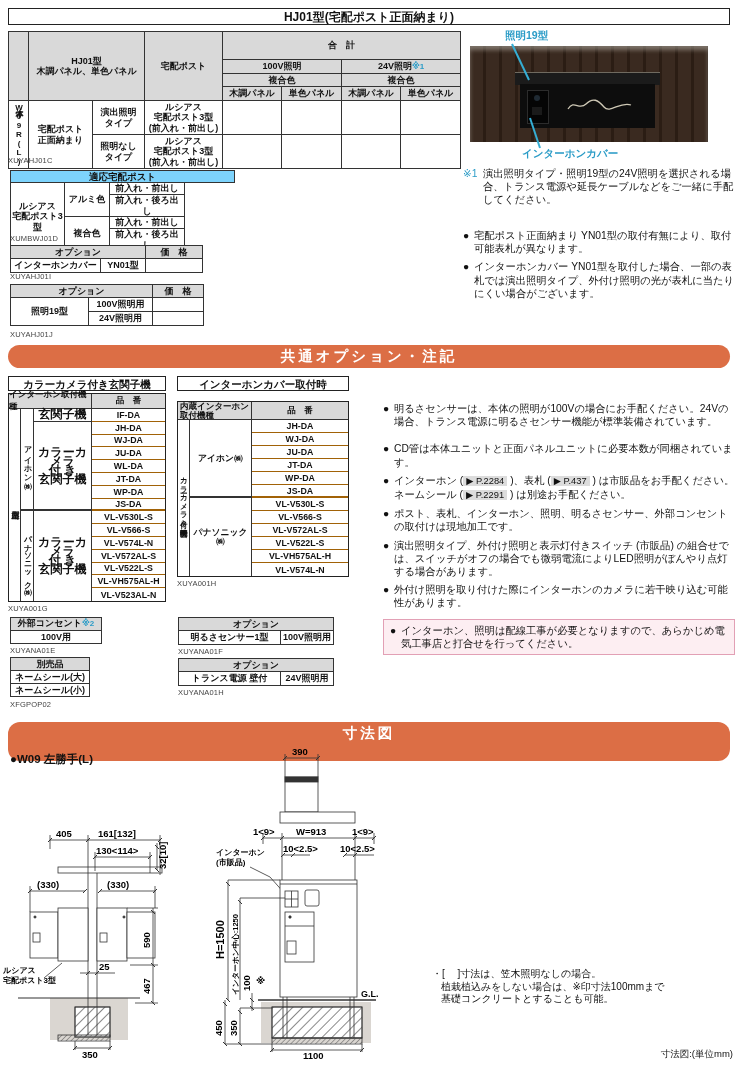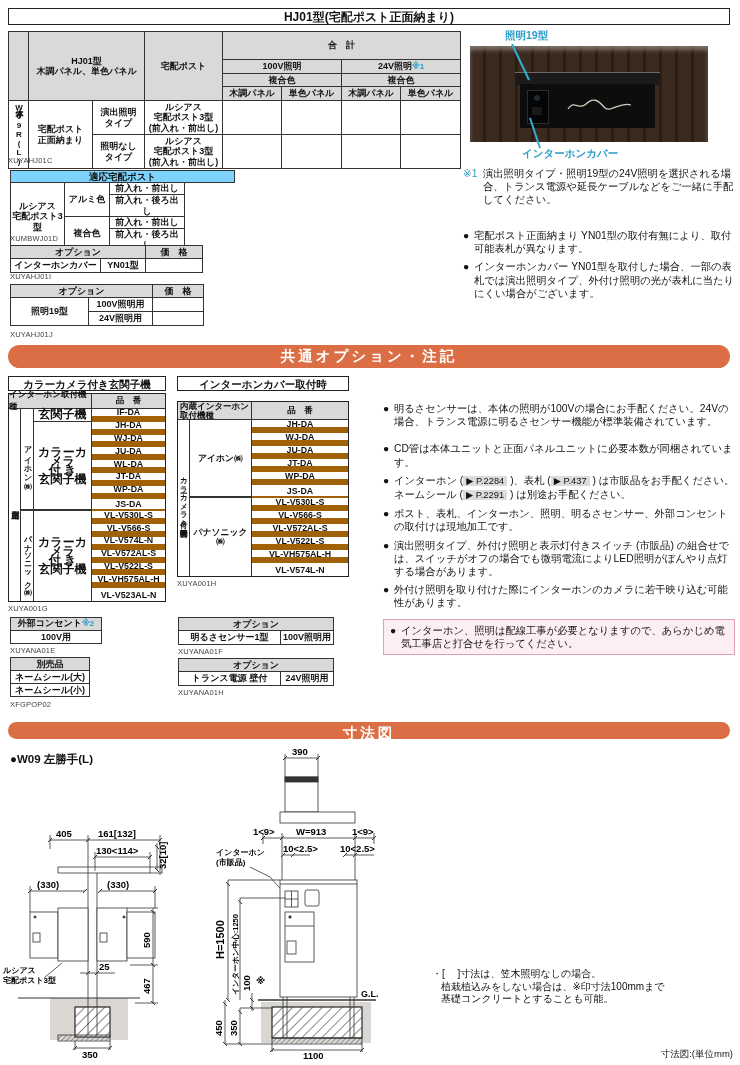--- a/index.html
+++ b/index.html
@@ -23,21 +23,21 @@
   .phh>div:first-child{border-right:1px solid #333}
   .phb{display:flex}
   .phc{box-sizing:border-box;border-right:1px solid #333;display:flex;flex-direction:column}
   .phc.last{border-right:none}
   .vcell{box-sizing:border-box;border-bottom:1px solid #333;display:flex;align-items:center;justify-content:center}
   .vcell:last-child{border-bottom:none}
   .vcell span{writing-mode:vertical-rl;text-orientation:upright;font-size:8px;font-weight:bold;line-height:1}
   .mcell{box-sizing:border-box;border-bottom:1px solid #333;display:flex;align-items:center;justify-content:center;font-size:12px;font-weight:bold;text-align:center;line-height:9px}
   .mcell:last-child,.grp:last-child .pn:last-child{border-bottom:none}
   .grp{box-sizing:border-box}
-  .pn{box-sizing:border-box;border-bottom:6px solid #a16207;display:flex;align-items:center;justify-content:center;font-size:8.8px;font-weight:bold}
+  .pn{box-sizing:border-box;border-bottom:1px solid #a16207;display:flex;align-items:center;justify-content:center;font-size:8.8px;font-weight:bold}
   .bb2{border-bottom-width:2px}
   .grpA .pn:last-child{border-bottom-width:2px}
   
   .note{display:flex;font-size:10.3px;line-height:13.2px;margin-bottom:5px}
   .note .b{width:11px;flex:none}
   .chip{background:#dcdcdc;padding:0 3px;font-size:9.3px;white-space:nowrap}
   .warn{background:#fdeef2;border:1.2px solid #e2a0b5;padding:4px 6px;box-sizing:border-box}
   .warn .note{margin:0}
   .refnote{display:flex;font-size:10.3px;line-height:13.2px}
   .refnote .r{width:20px;flex:none}
@@ -415,21 +415,21 @@
         <span>外付け照明を取り付けた際にインターホンのカメラに若干映り込む可能性があります。</span>
       </div>
     <div class="warn">
       <div class="note">
           <span class="b">●</span>
           <span>インターホン、照明は配線工事が必要となりますので、あらかじめ電気工事店と打合せを行ってください。</span>
         </div>
     </div>
   </div>
 
-  <div class="abs bar" style="left:8px;top:722px;width:722px;height:17px">寸法図</div>
+  <div class="abs bar" style="left:8px;top:722px;width:722px;height:39px">寸法図</div>
   <div class="abs" style="left:10px;top:752px;font-size:11.5px;font-weight:bold">●W09 左勝手(L)</div>
 
   <svg class="abs" style="left:0;top:745px" width="400" height="320" viewBox="0 0 400 320">
     <defs>
       <pattern id="h1" width="7" height="7" patternTransform="rotate(45)" patternUnits="userSpaceOnUse">
           <line x1="0" y1="0" x2="0" y2="7" stroke="#555" stroke-width="1.4"></line>
         </pattern>
       <pattern id="h2" width="3.5" height="3.5" patternTransform="rotate(45)" patternUnits="userSpaceOnUse">
           <line x1="0" y1="0" x2="0" y2="3.5" stroke="#555" stroke-width="1"></line>
         </pattern>

